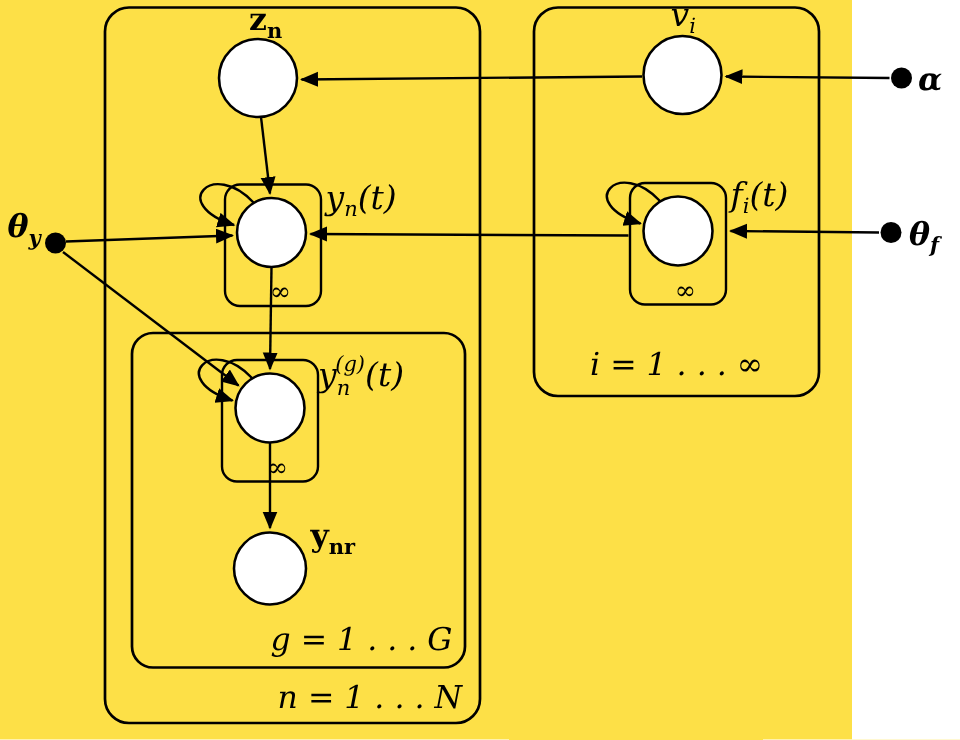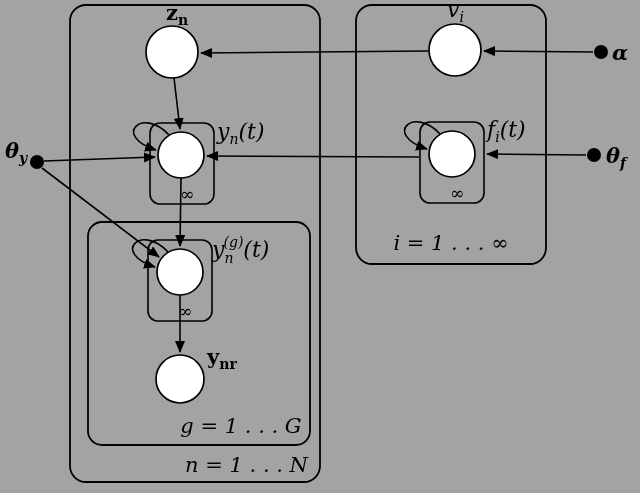--- a/index.html
+++ b/index.html
@@ -1,16 +1,16 @@
 <!DOCTYPE html>
 <html><head>
 <meta charset="utf-8">
 <style>
   html, body { margin: 0; padding: 0; background: #ffffff; }
-  .stage { width: 640px; height: 493px; background: #a3a3a3; position: relative; }
+  .stage { width: 568px; height: 493px; background: #fde047; position: relative; }
   svg { display: block; }
   .shape { fill: #ffffff; stroke: #000000; stroke-width: 1.7; }
   .plate { fill: none; stroke: #000000; stroke-width: 1.8; }
   .mini  { fill: none; stroke: #000000; stroke-width: 1.6; }
   .edge  { stroke: #000000; stroke-width: 1.6; fill: none; }
   .dot   { fill: #000000; stroke: none; }
   .math  { font-family: "DejaVu Serif", serif; font-style: italic; font-size: 22px; fill: #000000; }
   .mbf   { font-family: "DejaVu Serif", serif; font-style: normal; font-weight: bold; font-size: 21px; fill: #000000; }
   .mbi   { font-family: "DejaVu Serif", serif; font-style: italic; font-weight: bold; font-size: 21px; fill: #000000; }
   .small { font-size: 14px; }

